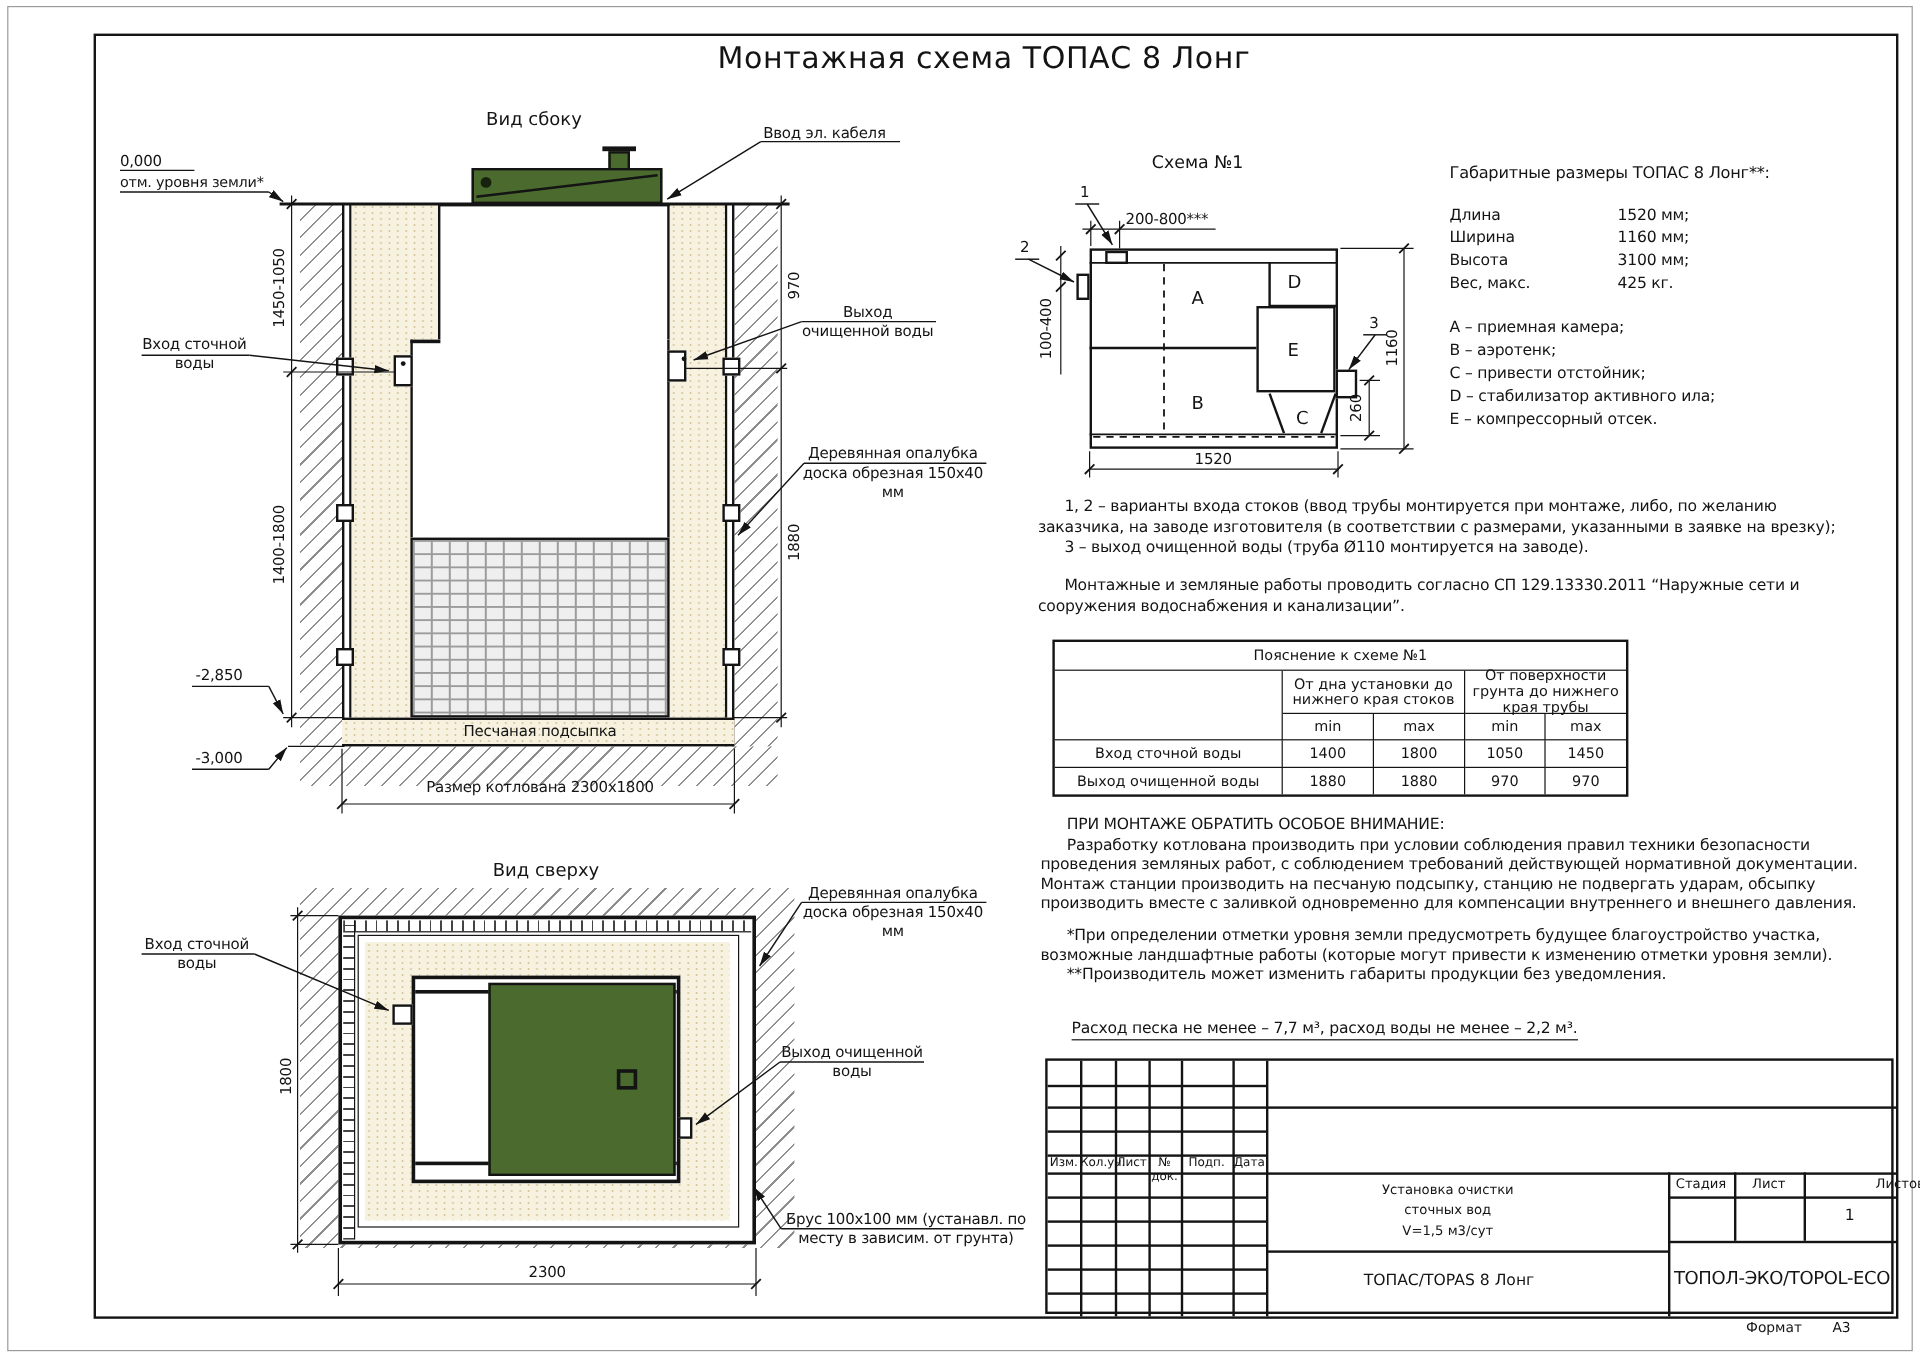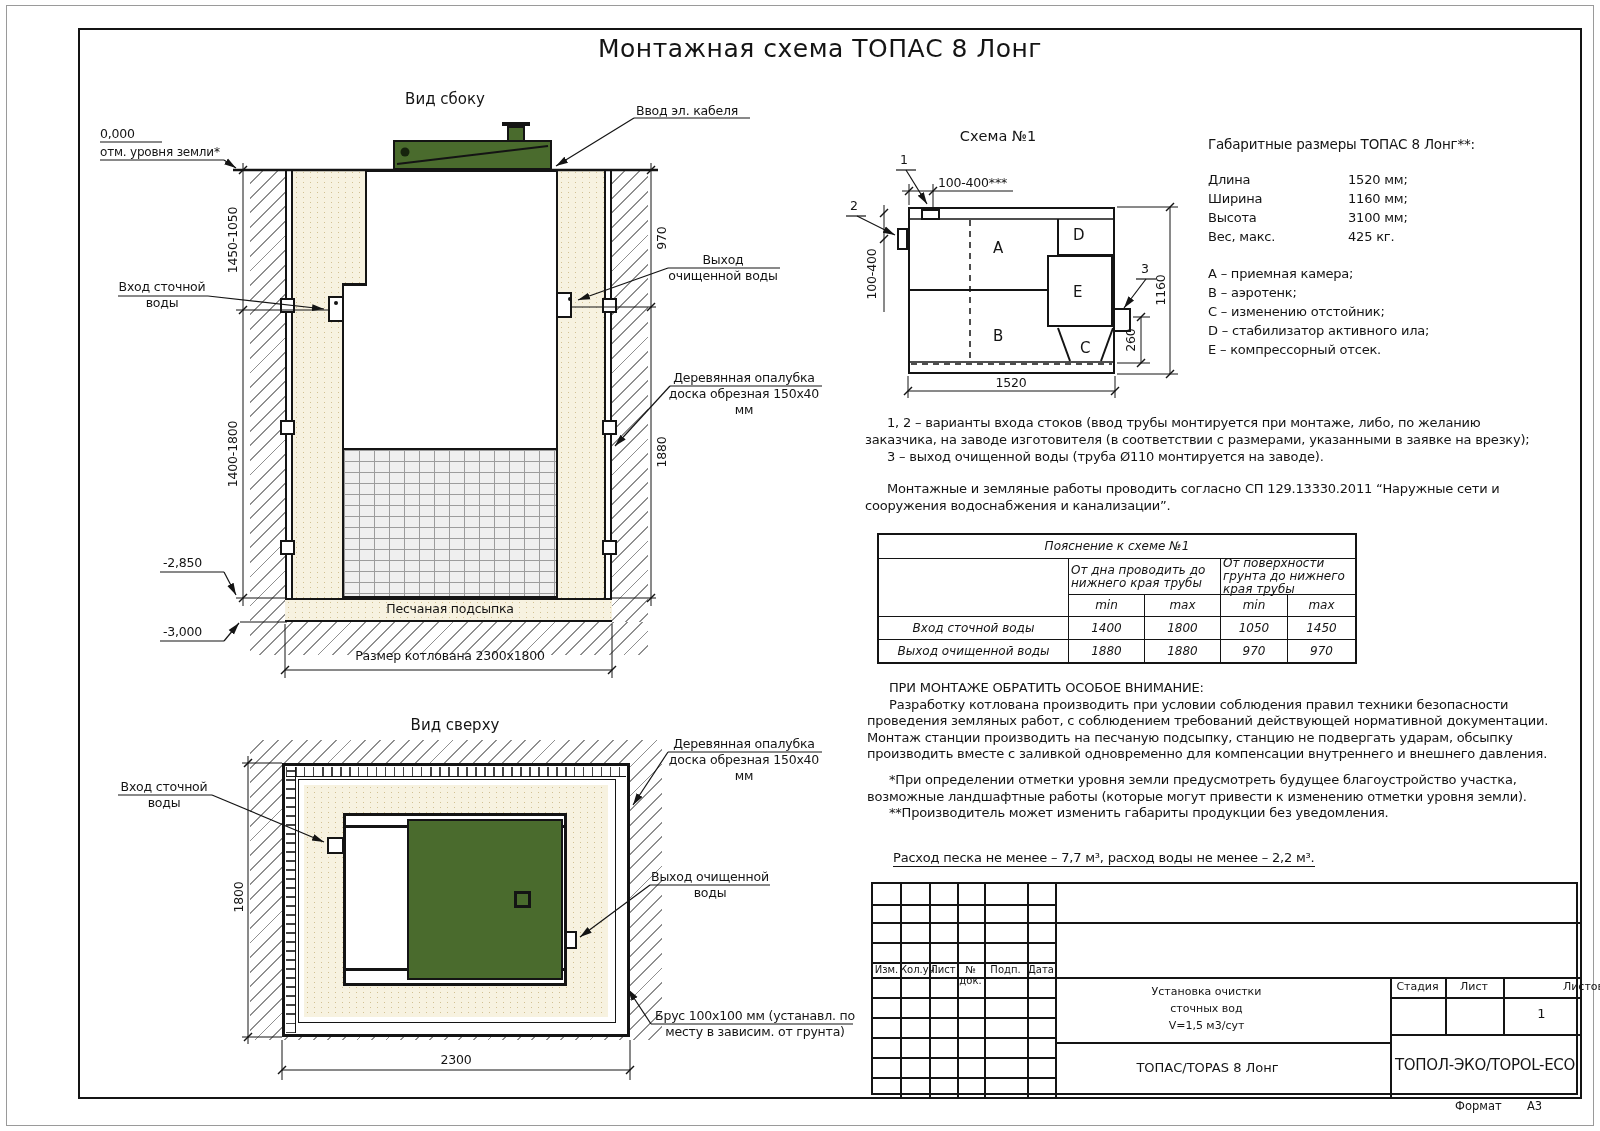--- a/index.html
+++ b/index.html
@@ -12,21 +12,21 @@
   .ctr{text-align:center;}
   .vlabel{white-space:nowrap;font-size:12.5px;letter-spacing:-0.2px;}
   .hatch{background-image:repeating-linear-gradient(135deg,rgba(0,0,0,0) 0 9px,#8f8f8f 9px 10.3px);}
   .sand{background-color:#f7f2e0;background-image:radial-gradient(#d2c193 0.9px,rgba(0,0,0,0) 1px);background-size:7px 5px;}
   .gridtex{background-color:#efefef;background-image:linear-gradient(#9c9c9c 1.5px,rgba(0,0,0,0) 1.5px),linear-gradient(90deg,#9c9c9c 1.5px,rgba(0,0,0,0) 1.5px);background-size:15px 11px;}
   .ink{background:#141414;}
   .sec{font-size:15px;letter-spacing:0;}
   svg.overlay{position:absolute;left:0;top:0;pointer-events:none;}
   svg.overlay line, svg.overlay polyline{stroke:#141414;}
   .tbl{display:grid;grid-template-columns:190px 76px 76px 67px 67px;border:2px solid #141414;background:#fff;font-size:12px;}
-  .tbl .c{border-right:1.5px solid #141414;border-bottom:1.5px solid #141414;display:flex;align-items:center;justify-content:center;line-height:13px;padding:1px 2px;box-sizing:border-box;font-style:italic;}
+  .tbl .c{border-right:1.5px solid #141414;border-bottom:1.5px solid #141414;display:flex;align-items:center;justify-content:center;text-align:center;line-height:13px;padding:1px 2px;box-sizing:border-box;}
   .tbl .last{border-right:none;}
   .tbl .bot{border-bottom:none;}
   .stampline{background:#141414;}
   .stamptxt{font-size:10px;text-align:center;line-height:11px;}
   p{margin:0;}
 </style>
 </head>
 <body>
 
 <div id="canvas">
@@ -122,51 +122,51 @@
   <div class="abs sec" style="left:993px;top:239px;">A</div>
   <div class="abs sec" style="left:993px;top:327px;">B</div>
   <div class="abs sec" style="left:1080px;top:339px;">C</div>
   <div class="abs sec" style="left:1073px;top:226px;">D</div>
   <div class="abs sec" style="left:1073px;top:283px;">E</div>
 
   <div class="abs lbl" style="left:900px;top:152px;">1</div>
   <div class="abs lbl" style="left:850px;top:198px;">2</div>
   <div class="abs lbl" style="left:1141px;top:261px;">3</div>
 
-  <div class="abs lbl" style="left:938px;top:175px;">100-400***</div>
+  <div class="abs lbl" style="left:938px;top:175px;">200-800***</div>
   <div class="abs vlabel" style="left:871px;top:274px;transform:translate(-50%,-50%) rotate(-90deg);">100-400</div>
   <div class="abs vlabel" style="left:1160px;top:290px;transform:translate(-50%,-50%) rotate(-90deg);">1160</div>
   <div class="abs vlabel" style="left:1130px;top:340px;transform:translate(-50%,-50%) rotate(-90deg);">260</div>
   <div class="abs lbl ctr" style="left:956px;top:375px;width:110px;">1520</div>
 
   <div class="abs lbl" style="left:1208px;top:136px;font-size:13.5px;">Габаритные размеры ТОПАС 8 Лонг**:</div>
   <div class="abs lbl" style="left:1208px;top:172px;font-size:13px;">Длина</div>
   <div class="abs lbl" style="left:1348px;top:172px;font-size:13px;">1520 мм;</div>
   <div class="abs lbl" style="left:1208px;top:191px;font-size:13px;">Ширина</div>
   <div class="abs lbl" style="left:1348px;top:191px;font-size:13px;">1160 мм;</div>
   <div class="abs lbl" style="left:1208px;top:210px;font-size:13px;">Высота</div>
   <div class="abs lbl" style="left:1348px;top:210px;font-size:13px;">3100 мм;</div>
   <div class="abs lbl" style="left:1208px;top:229px;font-size:13px;">Вес, макс.</div>
   <div class="abs lbl" style="left:1348px;top:229px;font-size:13px;">425 кг.</div>
   <div class="abs lbl" style="left:1208px;top:266px;font-size:13px;">А – приемная камера;</div>
   <div class="abs lbl" style="left:1208px;top:285px;font-size:13px;">В – аэротенк;</div>
-  <div class="abs lbl" style="left:1208px;top:304px;font-size:13px;">С – изменению отстойник;</div>
+  <div class="abs lbl" style="left:1208px;top:304px;font-size:13px;">С – привести отстойник;</div>
   <div class="abs lbl" style="left:1208px;top:323px;font-size:13px;">D – стабилизатор активного ила;</div>
   <div class="abs lbl" style="left:1208px;top:342px;font-size:13px;">Е – компрессорный отсек.</div>
 
   <div class="abs" style="left:865px;top:414px;width:684px;font-size:13px;line-height:17px;letter-spacing:-0.2px;">
     <p style="text-indent:22px;">1, 2 – варианты входа  стоков (ввод трубы монтируется при монтаже, либо, по желанию заказчика, на заводе изготовителя (в соответствии с размерами, указанными в заявке на врезку);</p>
     <p style="text-indent:22px;">3 – выход очищенной воды (труба Ø110 монтируется на заводе).</p>
     <p style="text-indent:22px;margin-top:15px;">Монтажные и земляные работы проводить согласно СП 129.13330.2011 “Наружные сети и сооружения водоснабжения и канализации”.</p>
   </div>
 
   <div class="abs tbl" style="left:877px;top:533px;grid-template-rows:24px 36px 22px 23px 22px;">
     <div class="c last" style="grid-column:1/6;">Пояснение к схеме №1</div>
     <div class="c" style="grid-column:1;grid-row:2/4;"></div>
-    <div class="c" style="grid-column:2/4;">От дна проводить до нижнего края трубы</div>
+    <div class="c" style="grid-column:2/4;">От дна установки до нижнего края стоков</div>
     <div class="c last" style="grid-column:4/6;">От поверхности грунта до нижнего края трубы</div>
     <div class="c">min</div>
     <div class="c">max</div>
     <div class="c">min</div>
     <div class="c last">max</div>
     <div class="c">Вход сточной воды</div>
     <div class="c">1400</div>
     <div class="c">1800</div>
     <div class="c">1050</div>
     <div class="c last">1450</div>

